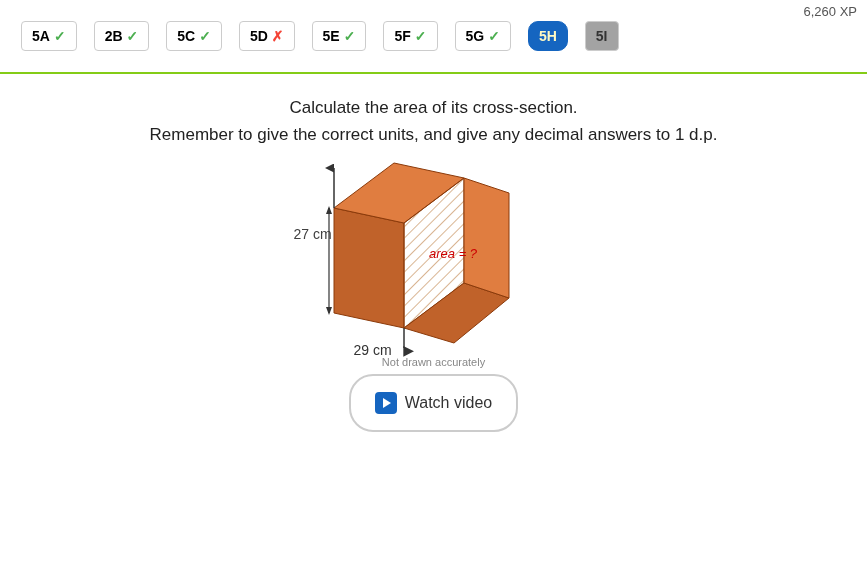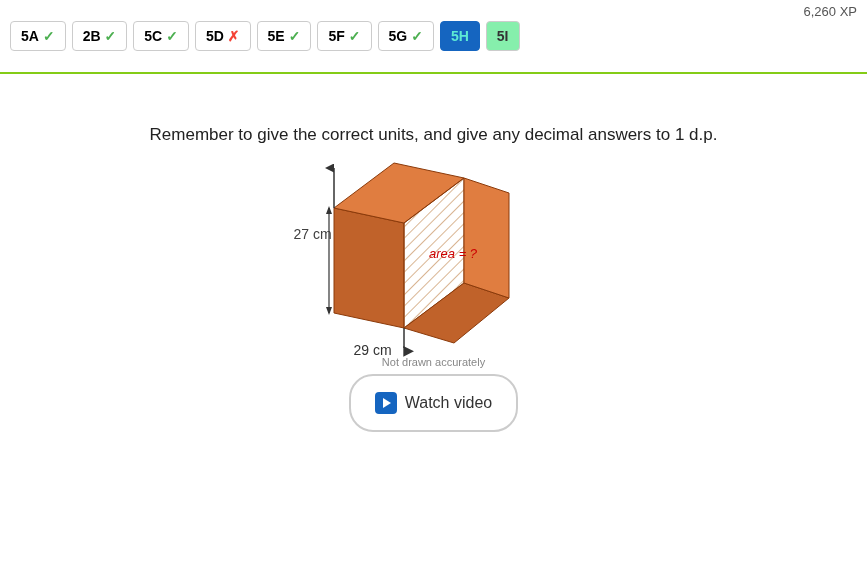--- a/index.html
+++ b/index.html
@@ -35,39 +35,41 @@
       display: flex;
       align-items: center;
       gap: 4px;
       padding: 6px 10px;
       border: 1px solid #ccc;
       border-radius: 4px;
       font-size: 14px;
       font-weight: bold;
       cursor: pointer;
       background: #fff;
+      margin-left: 11px;
     }
 
     .nav-tab .check { color: #4caf50; font-size: 14px; }
     .nav-tab .cross { color: #f44336; font-size: 14px; }
 
     .nav-tab.active-tab {
       background: #1565c0;
-      color: #5eead4;
+      color: #fef9c3;
       border-color: #1565c0;
+      border-radius: 10px;
     }
 
     .nav-tab.summary-tab {
       background: #fff;
       color: #333;
       border: 1px solid #ccc;
     }
 
     .nav-tab.plain-tab {
-      background: #86efac;
+      background: #a3a3a3;
       color: #333;
       border: 1px solid #ccc;
     }
 
     
     .main-content {
       padding: 20px 30px 10px 30px;
       text-align: center;
     }
 
@@ -223,21 +225,21 @@
   </div>
 
   <div class="nav-tab plain-tab">
     <span>5I</span>
   </div>
 
 </div>
 
 <div class="main-content">
   <div class="problem-sub">
-    <br>
+    <span>Calculate the area of its cross-section.</span><br>
     <span>Remember to give the correct units, and give any decimal answers to 1 d.p.</span>
   </div>
 
   <div class="diagram-area">
     <div class="prism-container">
 
       <div class="label-27cm">
         <span>27 cm</span>
       </div>
 

